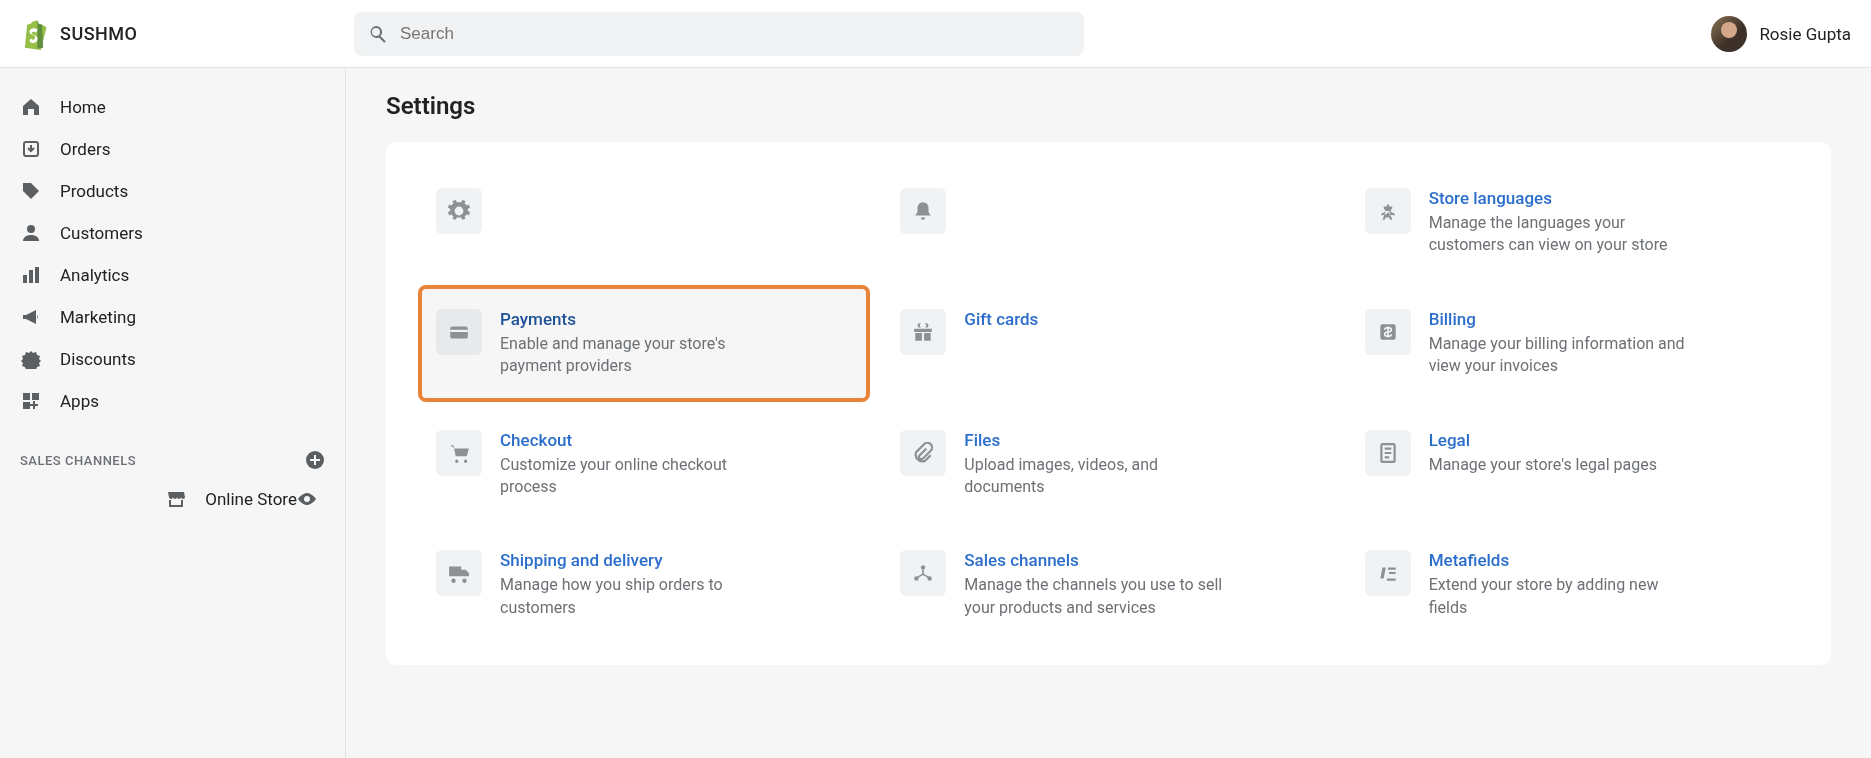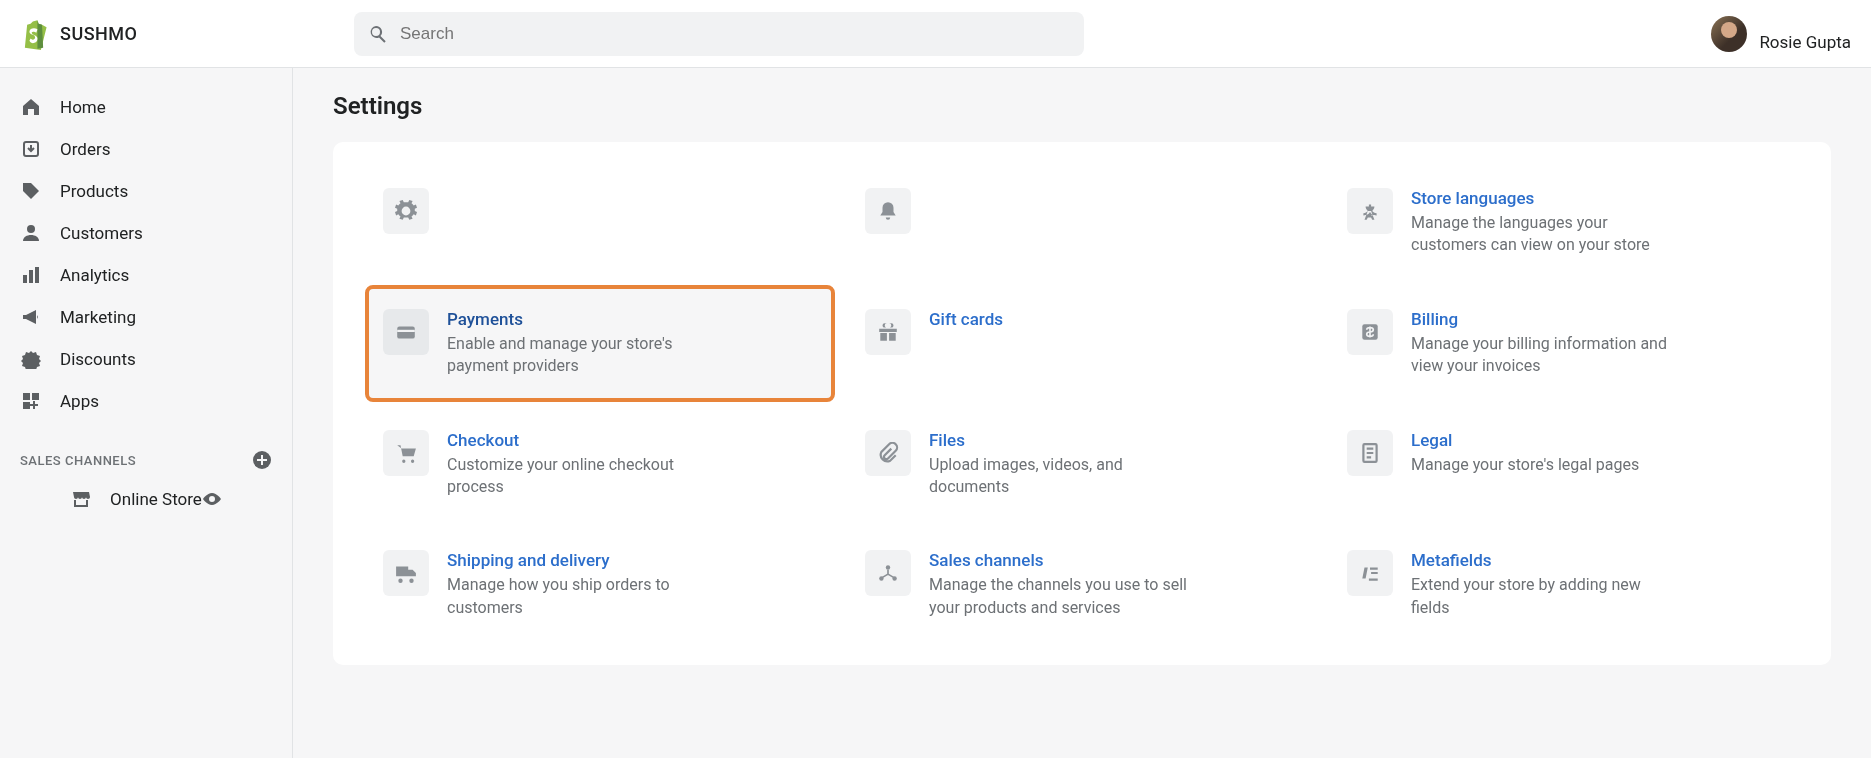--- a/index.html
+++ b/index.html
@@ -5,33 +5,33 @@
     * { margin: 0; padding: 0; box-sizing: border-box; }
     body { font-family: -apple-system, BlinkMacSystemFont, 'Segoe UI', Roboto, sans-serif; background: #f6f6f7; color: #202223; }
     
     .topbar { display: flex; align-items: center; height: 68px; background: #fff; border-bottom: 1px solid #e1e3e5; padding: 16px 20px; }
     .logo-area { display: flex; align-items: center; gap: 12px; width: 334px; }
     .shopify-logo { width: 28px; height: 32px; }
     .store-name { font-size: 18px; font-weight: 500; color: #202223; letter-spacing: 0.5px; }
     .search-wrap { flex: 0 0 730px; }
     .search-box { display: flex; align-items: center; background: #f1f2f3; border-radius: 8px; height: 44px; padding: 0 14px; gap: 12px; }
     .search-box input { border: none; background: transparent; outline: none; font-size: 17px; color: #b91c1c; width: 100%; }
-    .user-area { margin-left: auto; display: flex; align-items: flex-end; gap: 12px; }
+    .user-area { margin-left: auto; display: flex; align-items: center; gap: 12px; }
     .avatar { width: 36px; height: 36px; border-radius: 50%; background: linear-gradient(135deg, #8b7355 0%, #3d3028 60%); position: relative; overflow: hidden; }
     .avatar::after { content:''; position:absolute; top:6px; left:10px; width:16px; height:16px; background:#d4a888; border-radius:50%; }
     .user-name { font-size: 17px; color: #202223; }
     
     .layout { display: flex; }
-    .sidebar { width: 293px; background: #f6f6f7; border-right: 1px solid #e1e3e5; padding-top: 18px; min-height: calc(100vh - 68px); }
+    .sidebar { width: 346px; background: #f6f6f7; border-right: 1px solid #e1e3e5; padding-top: 18px; min-height: calc(100vh - 68px); }
     .nav-item { display: flex; align-items: center; gap: 18px; padding: 10px 20px; cursor: pointer; color: #202223; font-size: 17px; }
     .nav-icon { width: 22px; height: 22px; display: flex; align-items: center; justify-content: center; color: #5c5f62; }
     .sales-channels { display: flex; align-items: center; justify-content: space-between; padding: 16px 20px 8px; margin-top: 12px; }
     .sales-channels-label { font-size: 13px; font-weight: 500; color: #6d7175; letter-spacing: 0.5px; }
     .add-channel-icon, .view-icon { color: #5c5f62; cursor: pointer; }
-    .channel-item { display: flex; align-items: center; justify-content: center; padding: 10px 20px; cursor: pointer; }
+    .channel-item { display: flex; align-items: center; justify-content: flex-end; padding: 10px 28px; cursor: pointer; }
     .channel-left { display: flex; align-items: center; gap: 18px; font-size: 17px; }
     
     .main { flex: 1; padding: 24px 40px; }
     .page-title { font-size: 24px; font-weight: 600; color: #202223; margin-bottom: 22px; }
     .settings-panel { background: #fff; border-radius: 10px; padding: 36px 40px; }
     .settings-grid { display: grid; grid-template-columns: repeat(3, 1fr); gap: 32px 28px; }
     .setting-item { display: flex; gap: 18px; cursor: pointer; padding: 10px; border-radius: 8px; }
     .setting-item.highlighted { border: 4px solid #e8843a; background: #f6f6f7; padding: 20px 14px; margin: -14px -8px; }
     .setting-icon { width: 46px; height: 46px; background: #f1f2f3; border-radius: 6px; display: flex; align-items: center; justify-content: center; flex-shrink: 0; color: #8c9196; }
     .setting-item.highlighted .setting-icon { background: #e7e9eb; }

